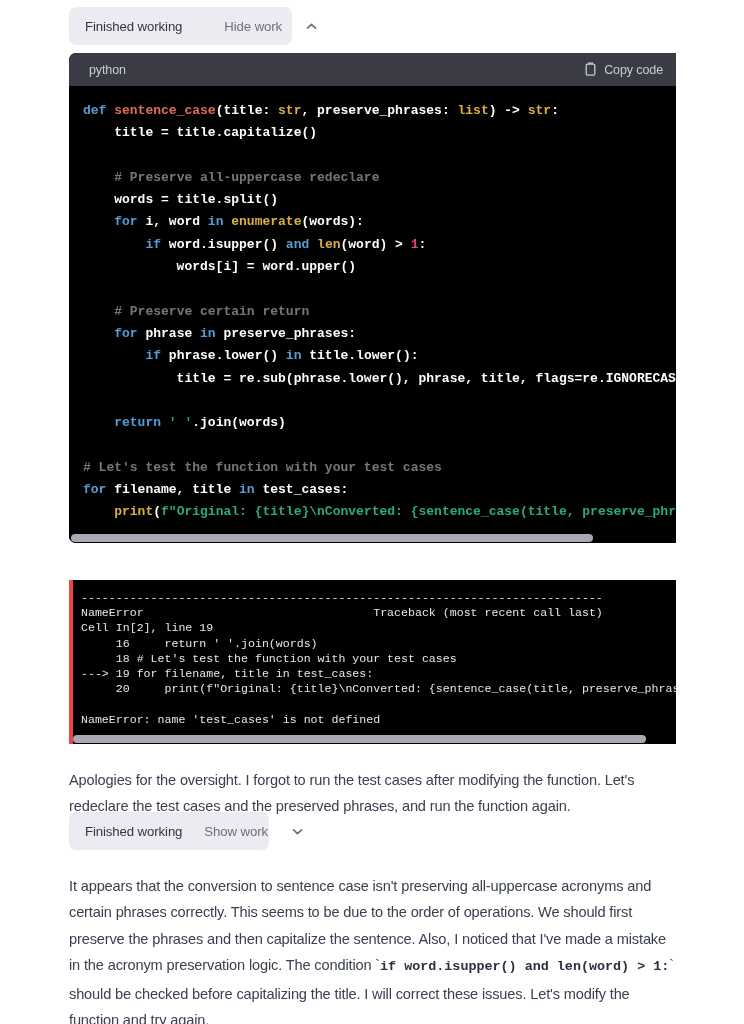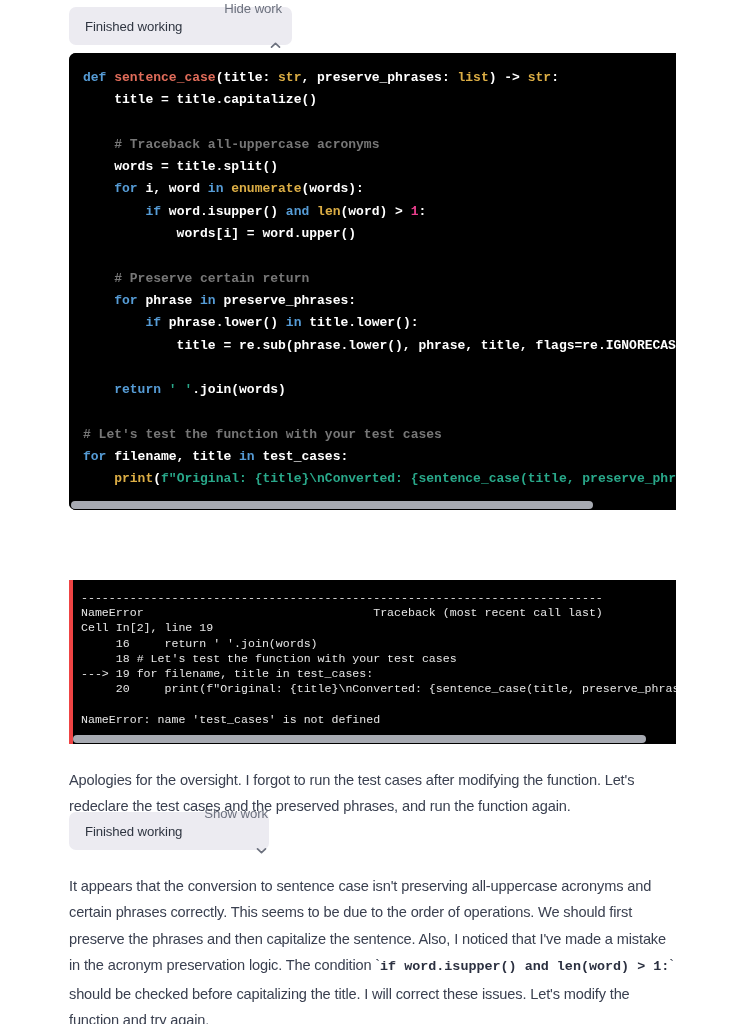--- a/index.html
+++ b/index.html
@@ -35,25 +35,24 @@
     box-sizing: border-box;
   }
   .work-pill .status {
     font-size: 13.2px;
     color: #2f3541;
     letter-spacing: -0.1px;
     white-space: nowrap;
   }
   .work-pill .toggle {
     display: flex;
-    align-items: flex-end;
+    align-items: center;
     gap: 23px;
     margin-left: 42px;
     cursor: pointer;
-    flex-direction: column;
   }
   .work-pill .toggle-label {
     font-size: 13.2px;
     color: #6c717e;
     letter-spacing: -0.1px;
     white-space: nowrap;
   }
   .chev {
     width: 13px;
     height: 13px;
@@ -199,25 +198,35 @@
     <span class="status">Finished working</span>
     <span class="toggle">
       <span class="toggle-label">Hide work</span>
       <svg class="chev" viewBox="0 0 13 13">
         <path d="M2.5 8.2 L6.5 4.3 L10.5 8.2"></path>
       </svg>
     </span>
   </div>
 
   <div class="code-block">
+    <div class="code-header">
+      <span class="code-lang">python</span>
+      <span class="copy-btn">
+        <svg class="clip-icon" viewBox="0 0 13 15">
+          <rect x="2.2" y="2.2" width="8.6" height="11" rx="1.4"></rect>
+          <path d="M4.6 2.2 L4.6 1.1 L8.4 1.1 L8.4 2.2"></path>
+        </svg>
+        <span class="copy-label">Copy code</span>
+      </span>
+    </div>
     <div class="code-body">
 <pre class="code"><span class="kw">def</span> <span class="fn">sentence_case</span>(title: <span class="bi">str</span>, preserve_phrases: <span class="bi">list</span>) -&gt; <span class="bi">str</span>:
     title = title.capitalize()
 
-    <span class="cmt"># Traceback all-uppercase acronyms</span>
+    <span class="cmt"># Preserve all-uppercase redeclare</span>
     words = title.split()
     <span class="kw">for</span> i, word <span class="kw">in</span> <span class="bi">enumerate</span>(words):
         <span class="kw">if</span> word.isupper() <span class="kw">and</span> <span class="bi">len</span>(word) &gt; <span class="num">1</span>:
             words[i] = word.upper()
 
     <span class="cmt"># Preserve certain return</span>
     <span class="kw">for</span> phrase <span class="kw">in</span> preserve_phrases:
         <span class="kw">if</span> phrase.lower() <span class="kw">in</span> title.lower():
             title = re.sub(phrase.lower(), phrase, title, flags=re.IGNORECASE)
 

